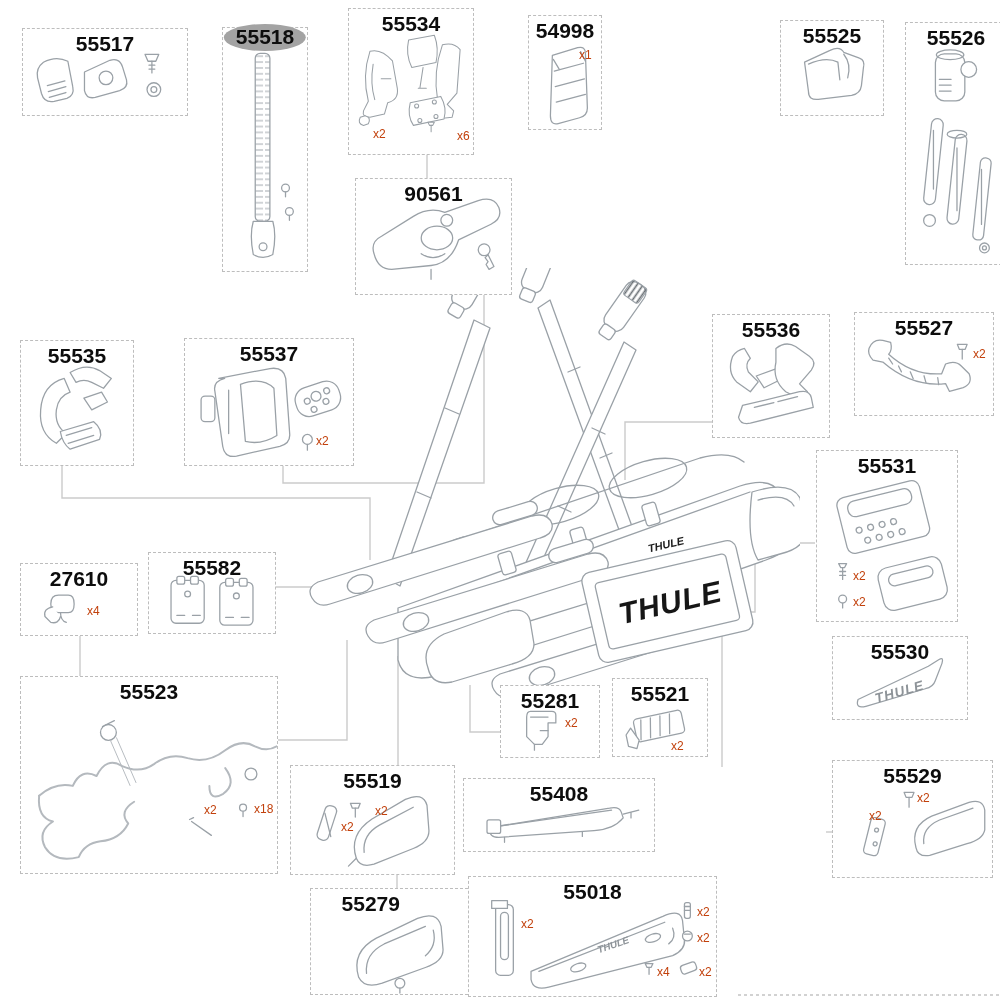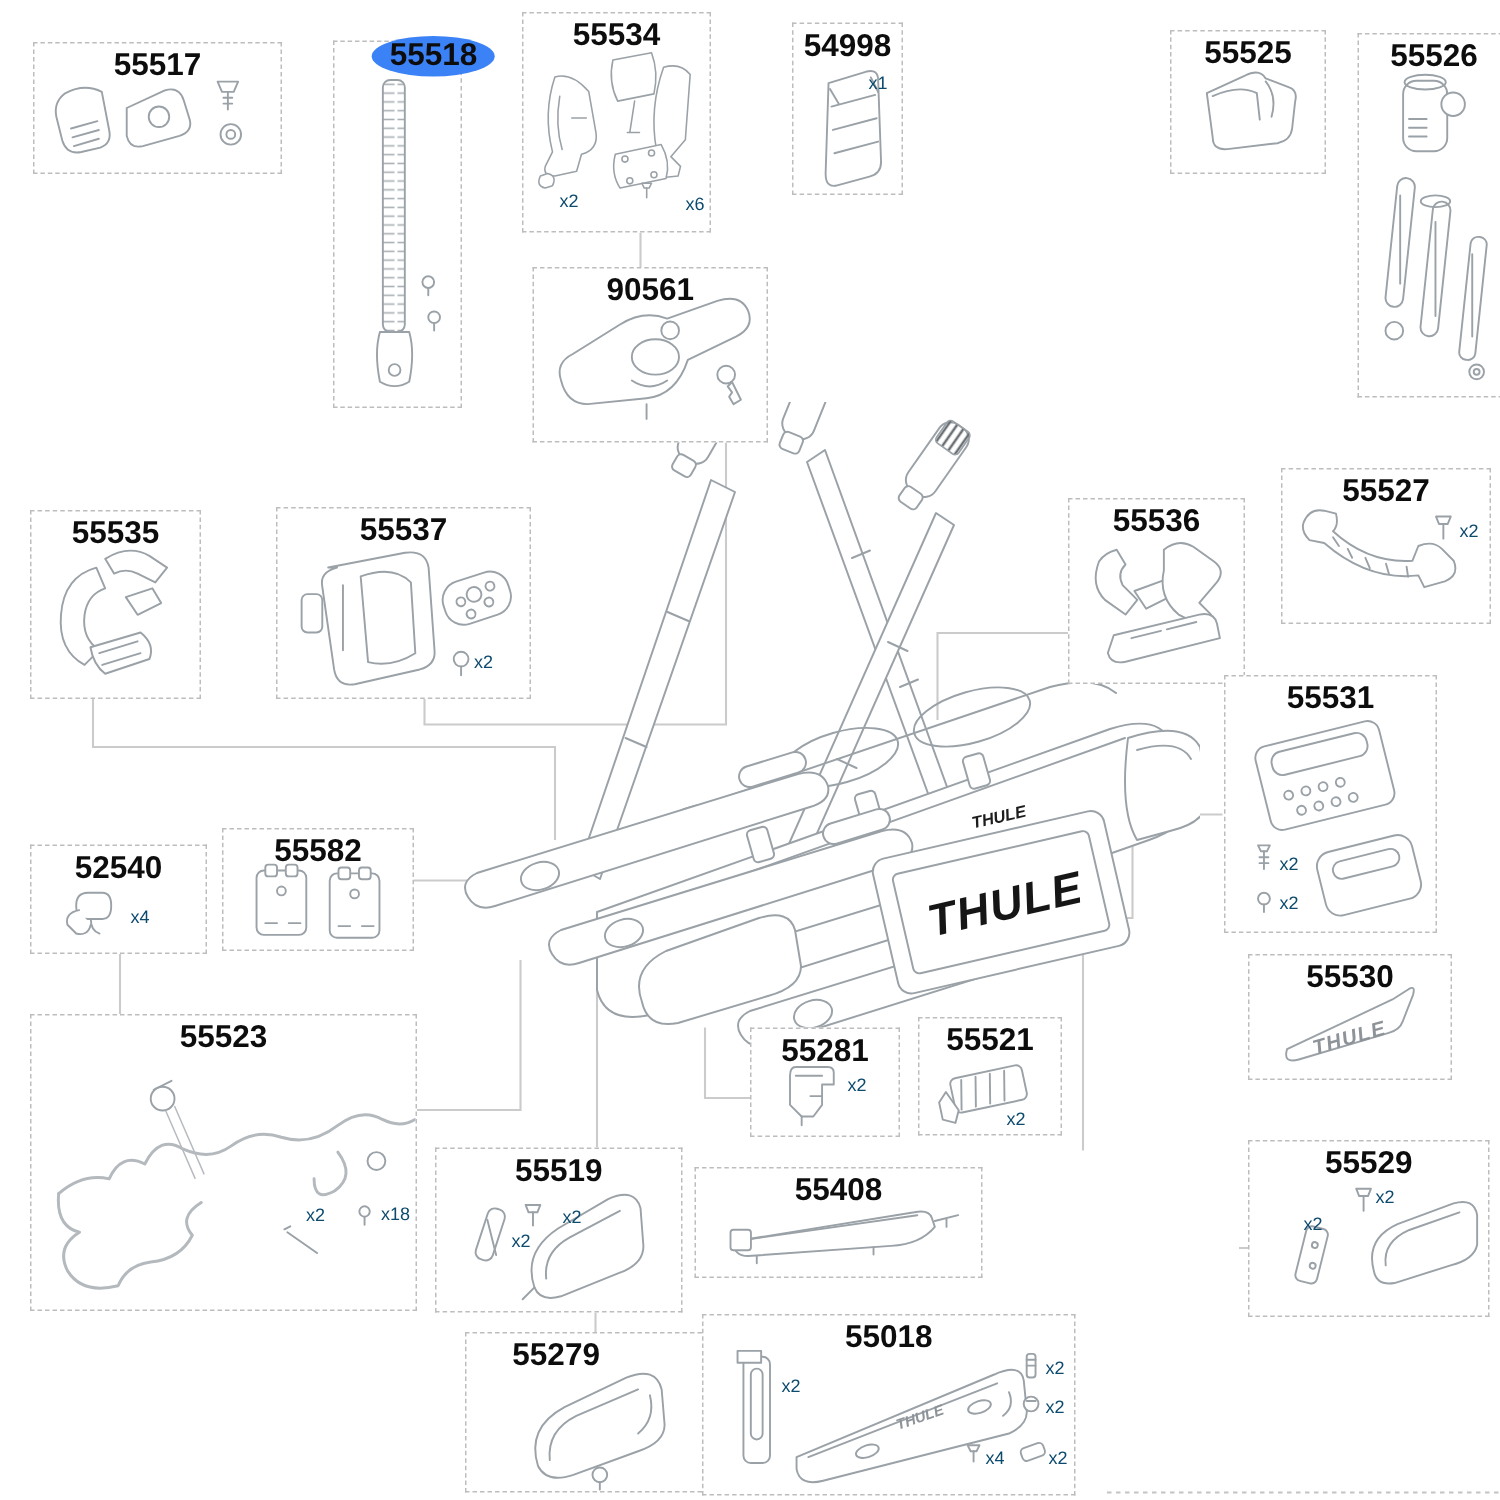--- a/index.html
+++ b/index.html
@@ -3,23 +3,23 @@
 <meta charset="utf-8">
 <style>
   html,body{margin:0;padding:0;background:#fff;}
   .stage{position:relative;width:1000px;height:1000px;background:#fff;overflow:hidden;
          font-family:"Liberation Sans",sans-serif;}
   .overlay{position:absolute;left:0;top:0;z-index:0;}
   #assembly{position:absolute;left:300px;top:268px;z-index:1;}
   .box{position:absolute;border:1.4px dashed #bdbdbd;background:#fff;z-index:2;box-sizing:border-box;}
   .num{position:absolute;top:3px;left:50%;transform:translateX(-50%);font-weight:700;font-size:21px;
        color:#0d0d0d;white-space:nowrap;z-index:4;line-height:1.1;}
-  .num.hl{background:#3b82f6;border-radius:50%;padding:1px 12px 3px 12px;top:-4px;margin-left:24px;}
+  .num.hl{background:#a3a3a3;border-radius:50%;padding:1px 12px 3px 12px;top:-4px;}
   .num.lleft{left:36%;}
-  .qty{position:absolute;font-size:12px;color:#0c4a6e;z-index:4;white-space:nowrap;}
+  .qty{position:absolute;font-size:12px;color:#c2410c;z-index:4;white-space:nowrap;}
   .art{position:absolute;left:0;top:0;width:100%;height:100%;z-index:3;}
   svg .s{stroke:#9aa1a7;fill:#fff;stroke-width:1.3;stroke-linejoin:round;stroke-linecap:round;}
   svg .n{stroke:#9aa1a7;fill:none;stroke-width:1.3;stroke-linecap:round;stroke-linejoin:round;}
   svg .t{stroke:#b6bbc0;fill:none;stroke-width:1;}
   svg .w{stroke:#b4b9be;fill:none;stroke-width:2;stroke-linecap:round;stroke-linejoin:round;}
   svg .d{fill:url(#hatchH);stroke:#9aa1a7;stroke-width:1.1;}
 </style>
 </head>
 <body>
 
@@ -236,21 +236,21 @@
         <circle class="n" cx="146" cy="56" r="3"></circle>
           <circle class="n" cx="128" cy="70" r="3"></circle>
         <circle class="n" cx="142" cy="66" r="3"></circle>
       </g>
       <circle class="s" cx="124" cy="102" r="5"></circle>
         <path class="n" d="M124,107 v6"></path>
     </svg>
     <span class="qty" style="left:131px;top:95px">x2</span>
   </div>
 
-  <div class="box" style="left:712px;top:332px;width:118px;height:124px">
+  <div class="box" style="left:712px;top:314px;width:118px;height:124px">
     <span class="num">55536</span>
     <svg class="art" viewBox="0 0 118 124">
       <path class="s" d="M20,42 q-6,16 4,26 l14,10 8,-10 -10,-10 q-4,-8 2,-14 l-6,-10 q-8,2 -12,8 z"></path>
       <path class="s" d="M44,62 l22,-8 6,10 -20,10 z"></path>
       <path class="s" d="M64,34 q10,-8 20,-2 l14,10 q8,6 2,14 l-12,14 8,8 -6,8 -16,-8 q-14,-12 -10,-30 z"></path>
       <path class="s" d="M30,92 L88,78 q10,-2 12,6 l2,10 -64,16 q-10,2 -12,-6 z"></path>
       <path class="n" d="M42,94 l20,-5 M66,88 l20,-5"></path>
     </svg>
   </div>
 
@@ -287,21 +287,21 @@
       <path class="s" d="M22,114 h8 l-2,4 h-4 z"></path>
         <path class="n" d="M26,118 v12 M23,122 h6 M23,126 h6"></path>
       <circle class="s" cx="26" cy="150" r="4"></circle>
         <path class="n" d="M26,154 v5"></path>
     </svg>
     <span class="qty" style="left:36px;top:118px">x2</span>
     <span class="qty" style="left:36px;top:144px">x2</span>
   </div>
 
   <div class="box" style="left:20px;top:563px;width:118px;height:73px">
-    <span class="num">52540</span>
+    <span class="num">27610</span>
     <svg class="art" viewBox="0 0 118 73">
       <path class="s" d="M38,32 q-8,0 -8,9 q0,9 8,9 h10 q6,0 6,-9 q0,-9 -6,-9 z"></path>
       <path class="s" d="M32,44 q-10,2 -8,10 l6,6 q8,2 10,-6"></path>
       <path class="n" d="M40,50 q0,8 6,10"></path>
     </svg>
     <span class="qty" style="left:66px;top:40px">x4</span>
   </div>
 
   <div class="box" style="left:148px;top:552px;width:128px;height:82px">
     <span class="num">55582</span>

